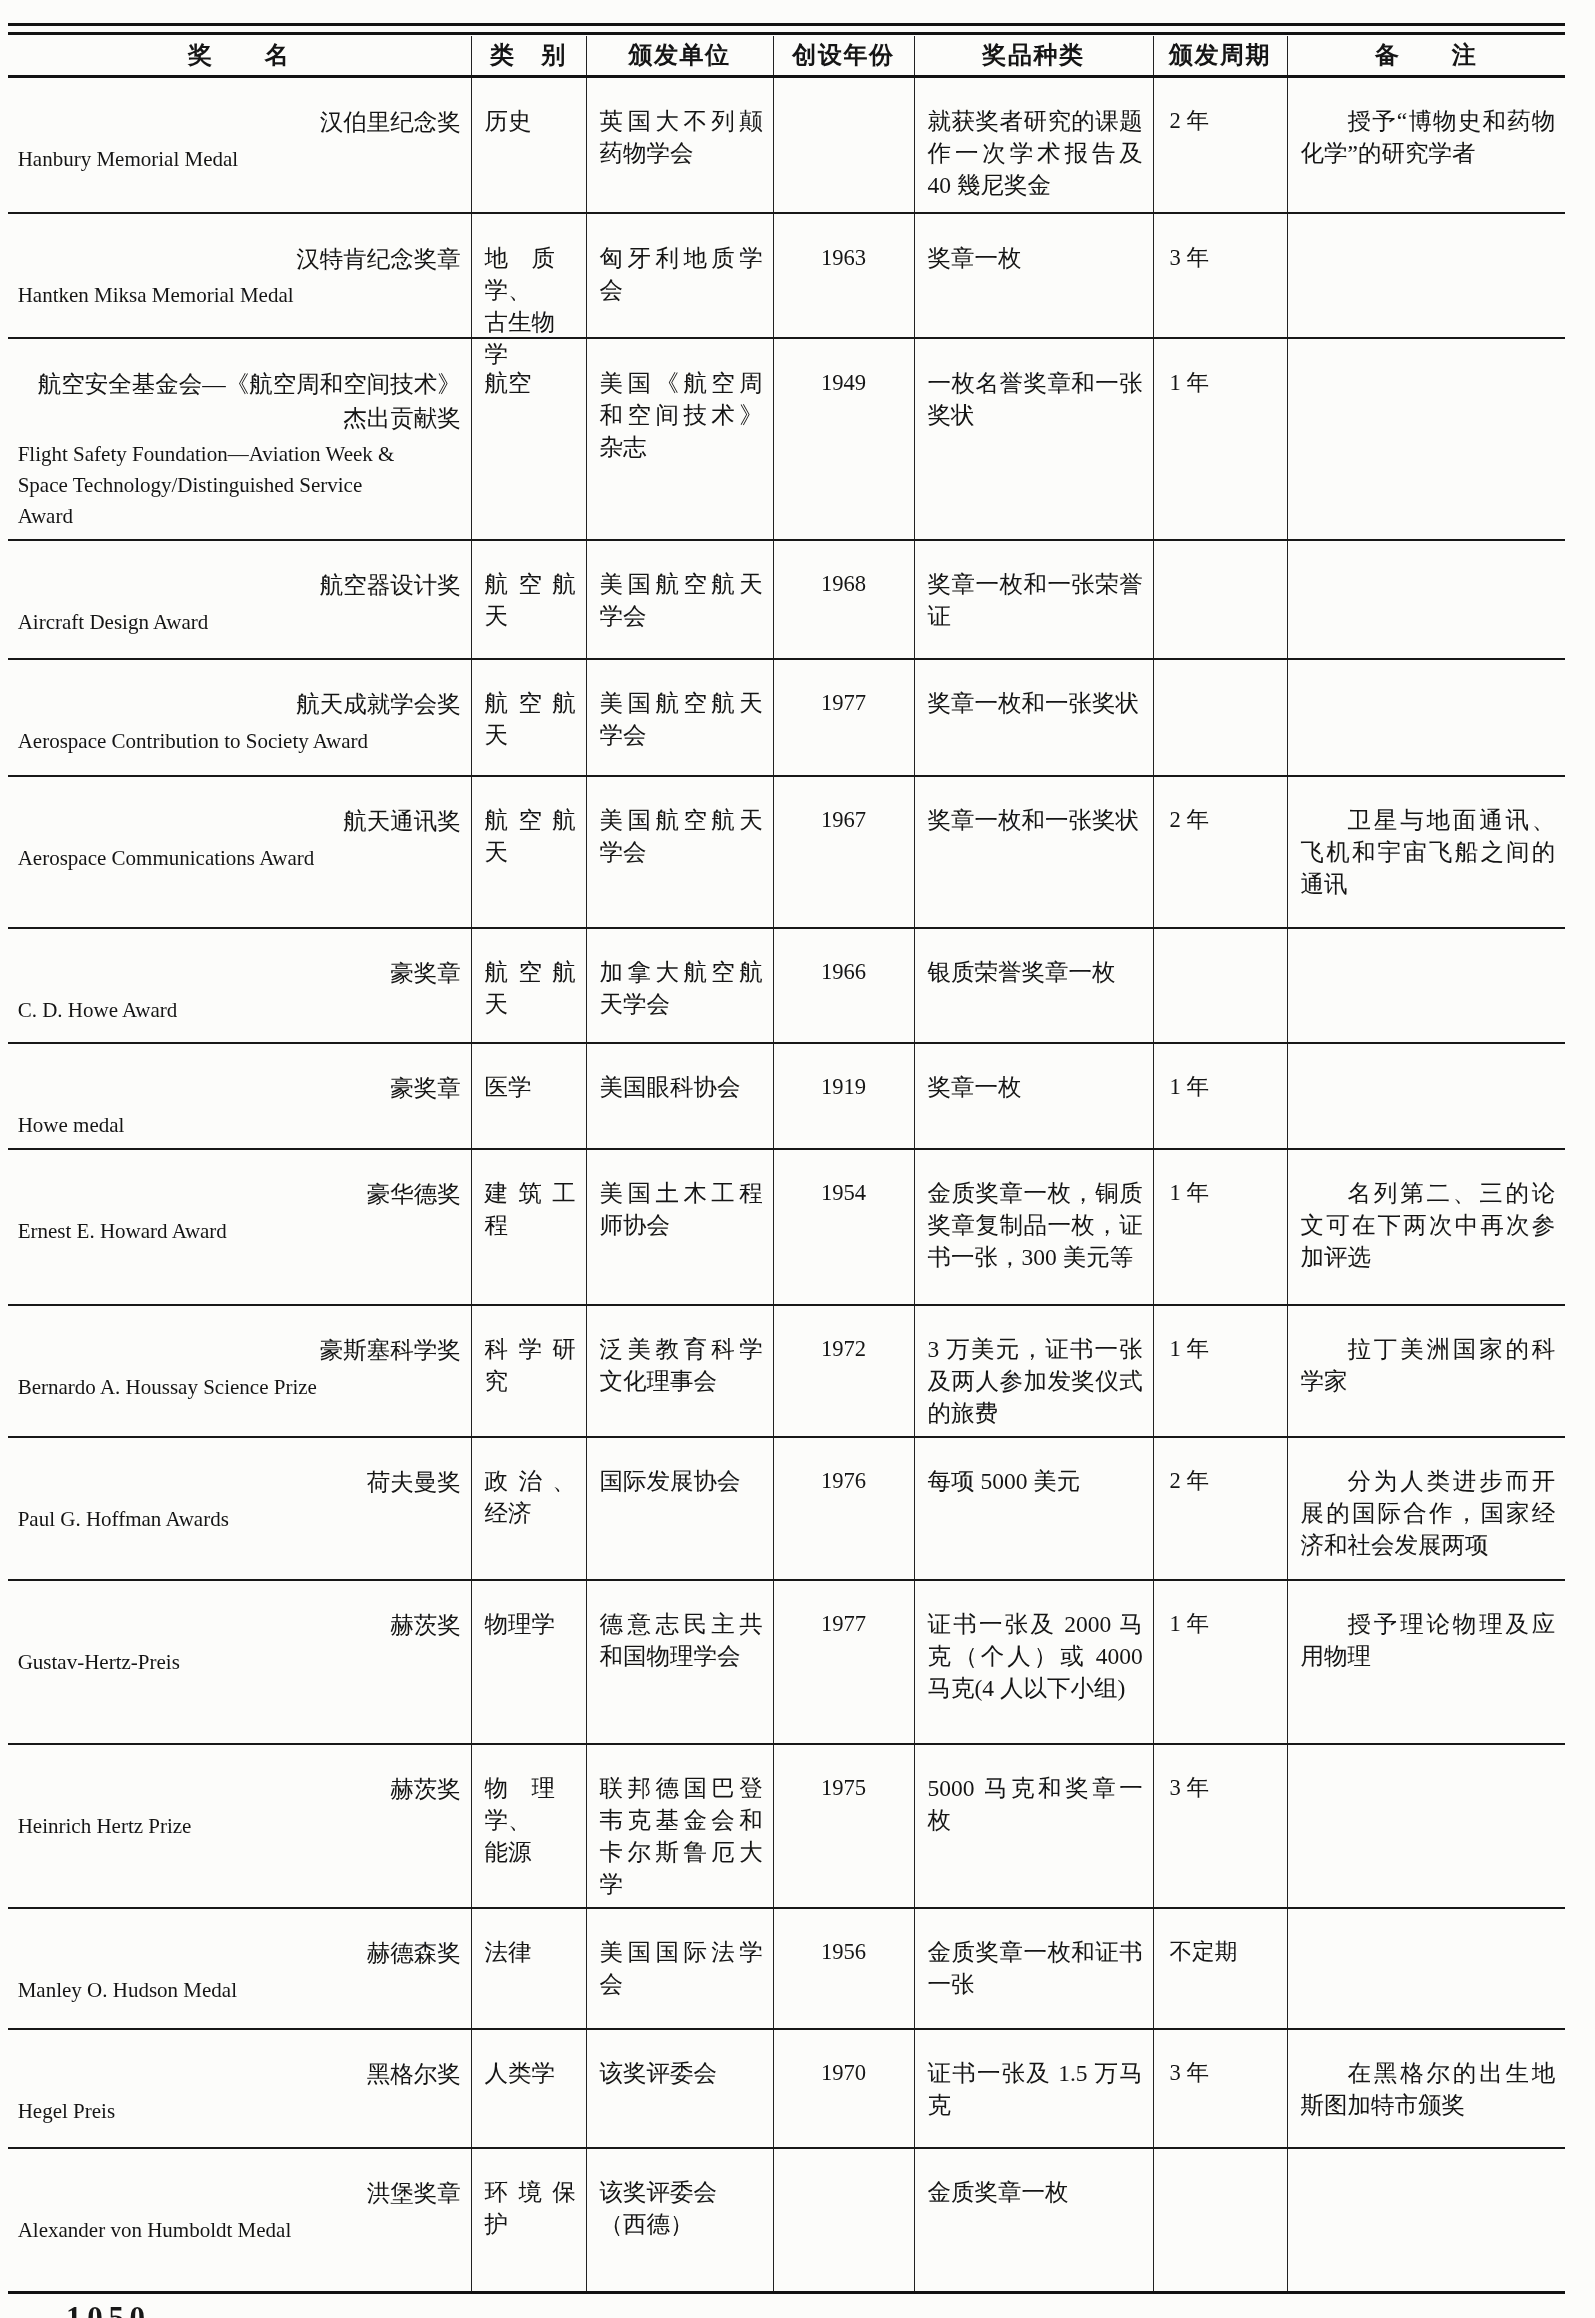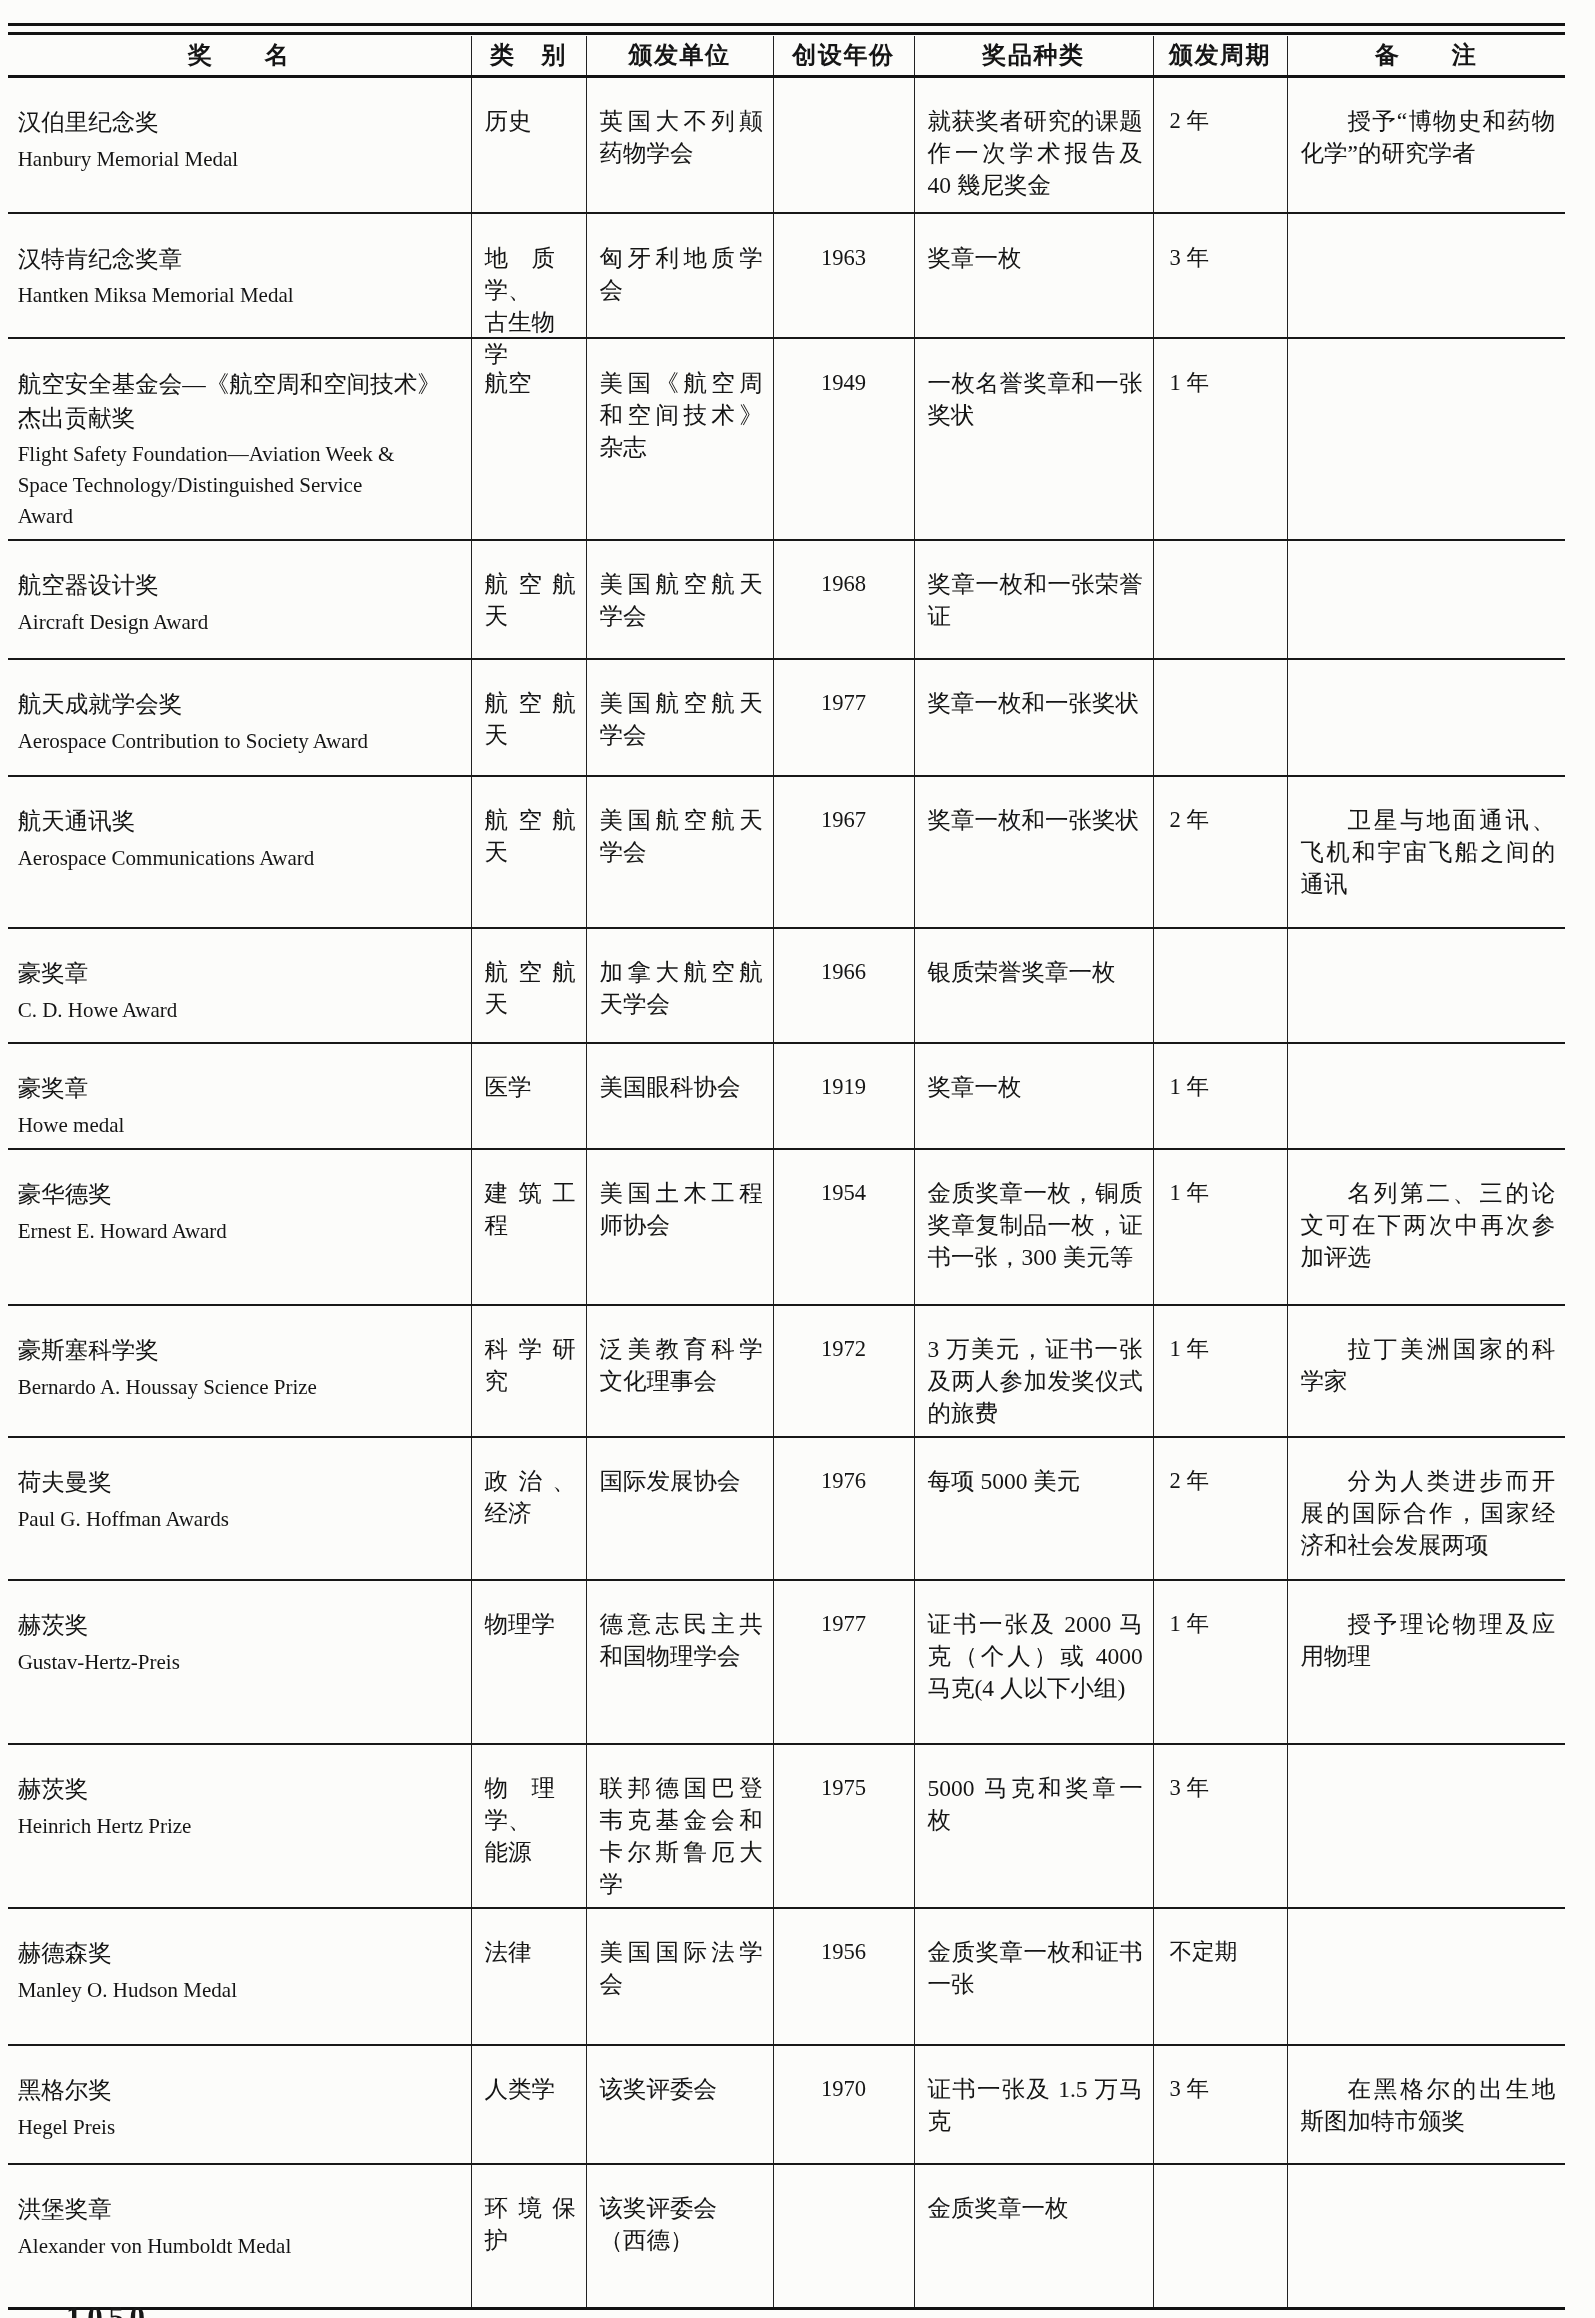--- a/index.html
+++ b/index.html
@@ -23,21 +23,21 @@
     letter-spacing:1.6px;white-space:nowrap;overflow:hidden;
   }
   td{
     vertical-align:top;font-size:23.5px;line-height:32px;
     padding:27.5px 9.7px 6.5px 13px;border-bottom:2.4px solid #181818;
     text-align:justify;
   }
   td+td,th+th{border-left:1.6px solid #222;}
   tbody tr:last-child td{border-bottom:3.2px solid #121212;}
   td.name{padding-left:9.7px;text-align:left;}
-  .zh{font-size:23.5px;line-height:34px;}
+  .zh{font-size:23.5px;line-height:34px;text-align:right;}
   .en{font-size:21px;line-height:31px;margin-top:4.9px;white-space:pre-line;text-align:left;}
   td.year{text-align:center;padding-left:3.2px;padding-right:3.2px;font-size:22.6px;}
   td.period{padding-left:16px;text-align:left;font-size:22.6px;}
   td.notes{text-indent:2em;}
   .cellv{white-space:pre-line;}
   .spill{height:68px;overflow:visible;}
   .pageno{
     position:absolute;left:66px;top:2300px;
     font-size:31px;font-weight:700;letter-spacing:5.7px;color:#171717;
   }
@@ -278,21 +278,21 @@
 能源</div>
           </td>
         <td>
             <div class="cellv">联邦德国巴登韦克基金会和卡尔斯鲁厄大学</div>
           </td>
         <td class="year">1975</td>
         <td>5000 马克和奖章一枚</td>
         <td class="period">3 年</td>
         <td class="notes"></td>
       </tr>
-      <tr style="height:137px">
+      <tr style="height:121px">
         <td class="name">
           <div class="zh">赫德森奖</div>
           <div class="en">Manley O. Hudson Medal</div>
         </td>
         <td>
             <div class="cellv">法律</div>
           </td>
         <td>
             <div class="cellv">美国国际法学会</div>
           </td>

